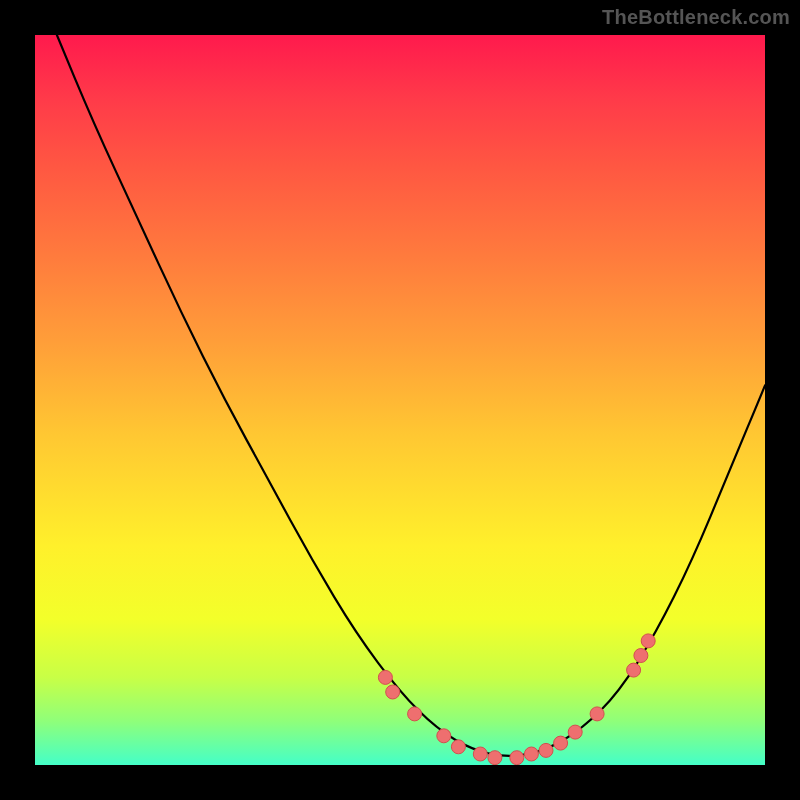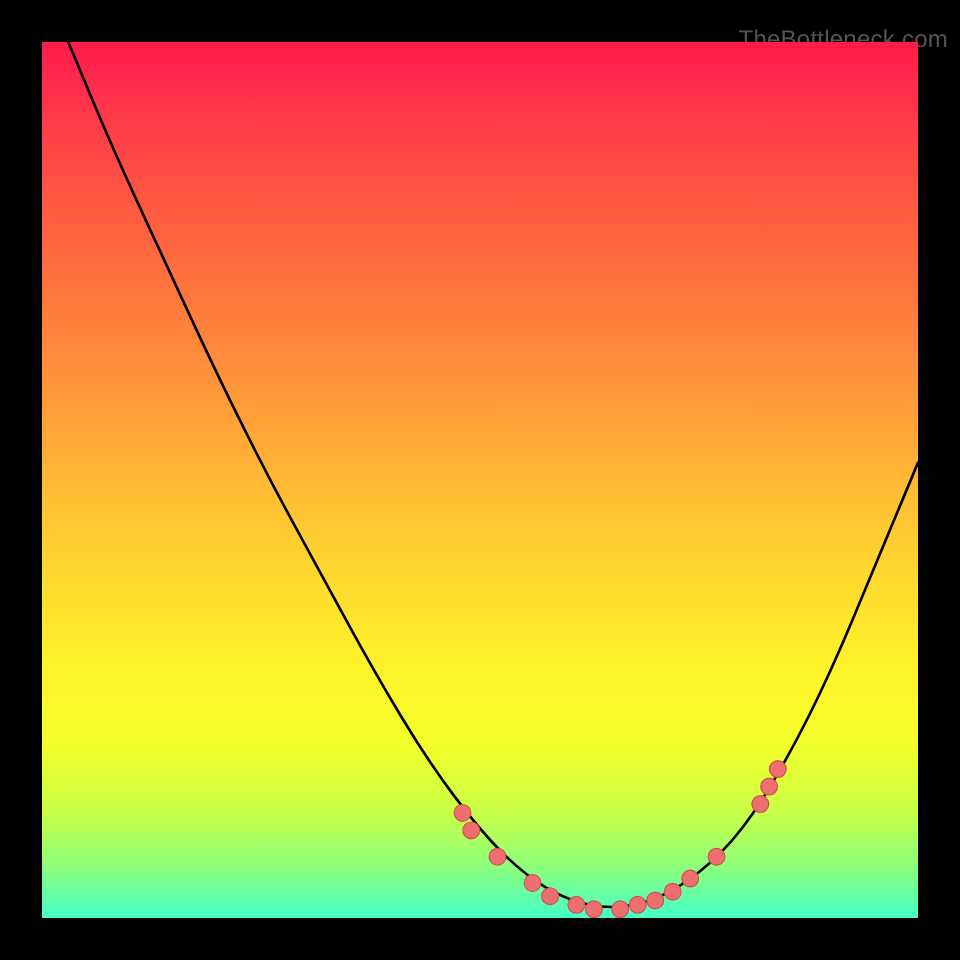--- a/index.html
+++ b/index.html
@@ -31,25 +31,25 @@
       #ff9e39 42%,
       #ffc832 55%,
       #fff02b 70%,
       #f3ff2a 80%,
       #c8ff46 88%,
       #8fff7a 94%,
       #44ffc8 100%);
   }
   .watermark {
     position: absolute;
-    top: 22px;
+    top: 6px;
     right: 10px;
     color: #555;
     font-size: 20px;
-    font-weight: 400;
+    font-weight: 700;
     letter-spacing: 0.2px;
     user-select: none;
   }
   svg.curve {
     position: absolute;
     left: 0;
     top: 0;
     width: 730px;
     height: 730px;
     pointer-events: none;

